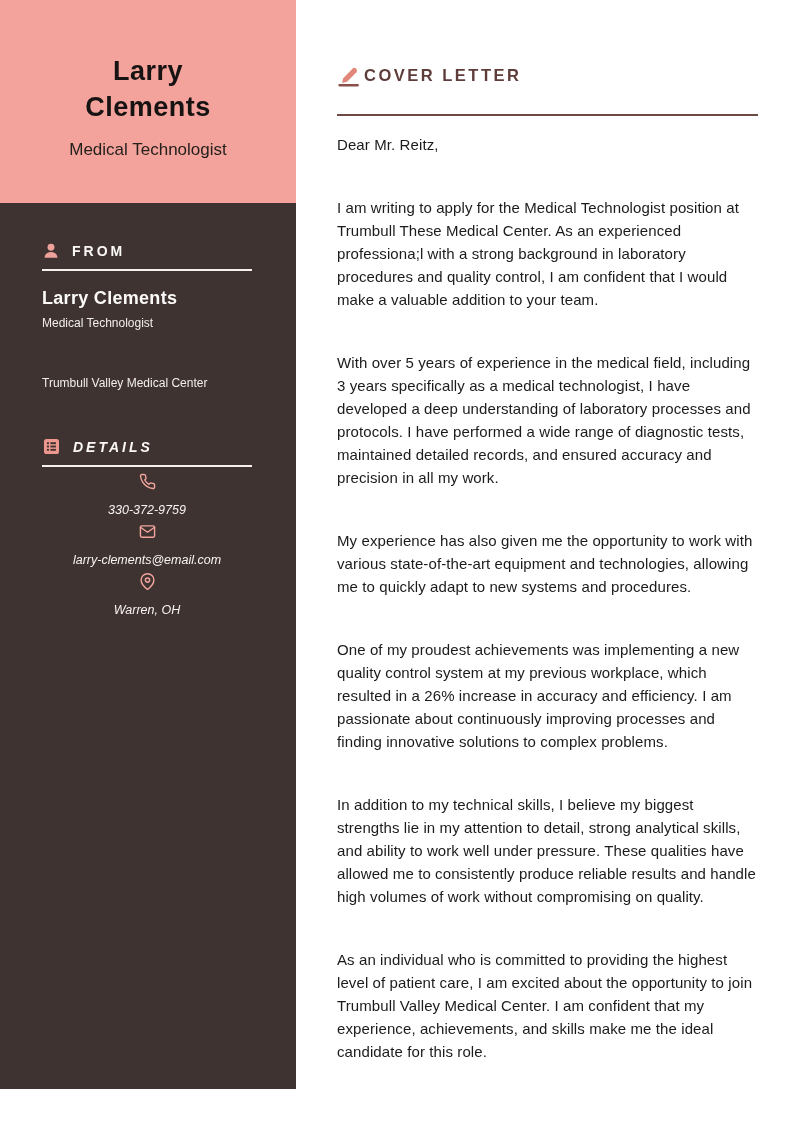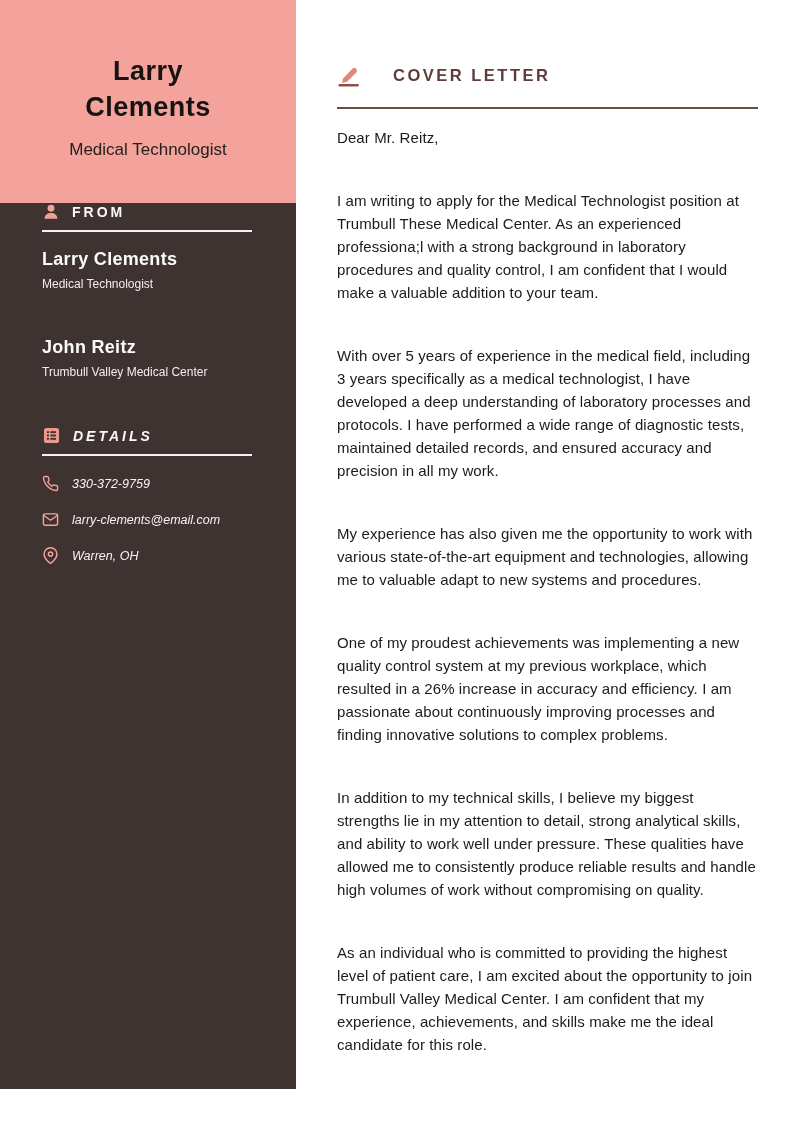--- a/index.html
+++ b/index.html
@@ -42,21 +42,21 @@
     letter-spacing: 0.5px;
   }
   .pink-header .role {
     font-size: 17px;
     color: #26201d;
     margin-top: 15px;
     font-weight: 400;
   }
 
   .side-section { margin: 0 44px 0 42px; }
-  .side-section.from    { }
+  .side-section.from    { margin-top: 39px; }
   .side-section.to      { margin-top: 46px; }
   .side-section.details { margin-top: 47px; font-style: italic; }
 
   .side-heading {
     display: flex;
     align-items: center;
     gap: 12px;
     padding-bottom: 9px;
     border-bottom: 2px solid #F6F1F0;
   }
@@ -75,39 +75,40 @@
   }
   .side-sub {
     color: #F2EEEC;
     font-size: 12px;
     margin-top: 7px;
   }
   .detail-row {
     display: flex;
     align-items: center;
     gap: 13px;
-    margin-top: 19px;
+    margin-top: 6px;
     color: #F8F4F3;
     font-size: 12.5px;
+    flex-direction: column;
   }
   .detail-row .ditm { flex: 0 0 auto; display: flex; }
 
   
   .main {
     position: absolute;
     left: 296px; top: 0;
     width: 504px;
     height: 1131px;
     padding: 62px 42px 0 41px;
   }
   .main-heading {
     display: flex;
     align-items: center;
-    gap: 31px;
-    padding-bottom: 19px;
+    gap: 2px;
+    padding-bottom: 26px;
     border-bottom: 2px solid #6E4A45;
   }
   .main-heading .title {
     color: #5D3C3A;
     font-size: 16.5px;
     font-weight: bold;
     letter-spacing: 2.5px;
   }
   .letter p {
     font-size: 15px;
@@ -139,21 +140,20 @@
             <path d="M3.5 21c0-5.2 3.9-7.7 8.5-7.7s8.5 2.5 8.5 7.7z"></path>
           </svg>
         </span>
         <span class="hd">FROM</span>
       </div>
       <div class="side-name">Larry Clements</div>
       <div class="side-sub">Medical Technologist</div>
     </section>
 
     <section class="side-section to">
-      <div class="side-name">John Reitz</div>
       <div class="side-sub">Trumbull Valley Medical Center</div>
     </section>
 
     <section class="side-section details">
       <div class="side-heading">
         <span class="icn">
           <svg width="19" height="19" viewBox="0 0 24 24">
             <rect x="2.5" y="2.5" width="19" height="19" rx="3.2" fill="#EE978E"></rect>
             <rect x="6.2" y="6.6" width="2.6" height="2.4" fill="#3E3331"></rect>
             <rect x="10.6" y="6.6" width="7" height="2.4" fill="#3E3331"></rect>
@@ -206,21 +206,21 @@
           <rect x="1.5" y="24.2" width="23" height="2.6" rx="1.2" fill="#8A5049"></rect>
         </svg>
       </span>
       <span class="title">COVER LETTER</span>
     </div>
 
     <div class="letter">
       <p class="salutation">Dear Mr. Reitz,</p>
       <p>I am writing to apply for the Medical Technologist position at Trumbull These Medical Center. As an experienced professiona;l with a strong background in laboratory procedures and quality control, I am confident that I would make a valuable addition to your team.</p>
       <p>With over 5 years of experience in the medical field, including 3 years specifically as a medical technologist, I have developed a deep understanding of laboratory processes and protocols. I have performed a wide range of diagnostic tests, maintained detailed records, and ensured accuracy and precision in all my work.</p>
-      <p>My experience has also given me the opportunity to work with various state-of-the-art equipment and technologies, allowing me to valuable adapt to new systems and procedures.</p>
+      <p>My experience has also given me the opportunity to work with various state-of-the-art equipment and technologies, allowing me to quickly adapt to new systems and procedures.</p>
       <p>One of my proudest achievements was implementing a new quality control system at my previous workplace, which resulted in a 26% increase in accuracy and efficiency. I am passionate about continuously improving processes and finding innovative solutions to complex problems.</p>
       <p>In addition to my technical skills, I believe my biggest strengths lie in my attention to detail, strong analytical skills, and ability to work well under pressure. These qualities have allowed me to consistently produce reliable results and handle high volumes of work without compromising on quality.</p>
       <p>As an individual who is committed to providing the highest level of patient care, I am excited about the opportunity to join Trumbull Valley Medical Center. I am confident that my experience, achievements, and skills make me the ideal candidate for this role.</p>
       <p>Thank you for consistently my application.</p>
       <p>Sincerely,</p>
       <p>Larry Clements</p>
     </div>
   </main>
 
 </div>

